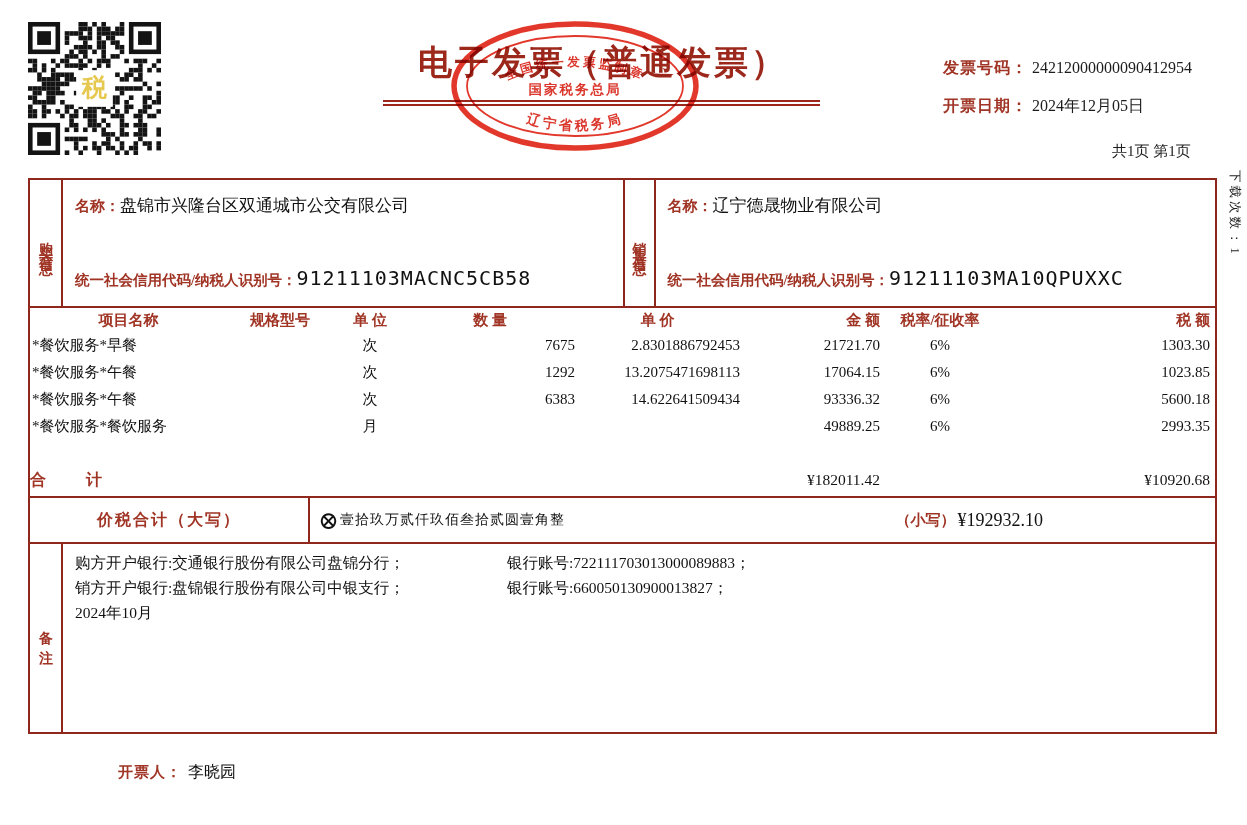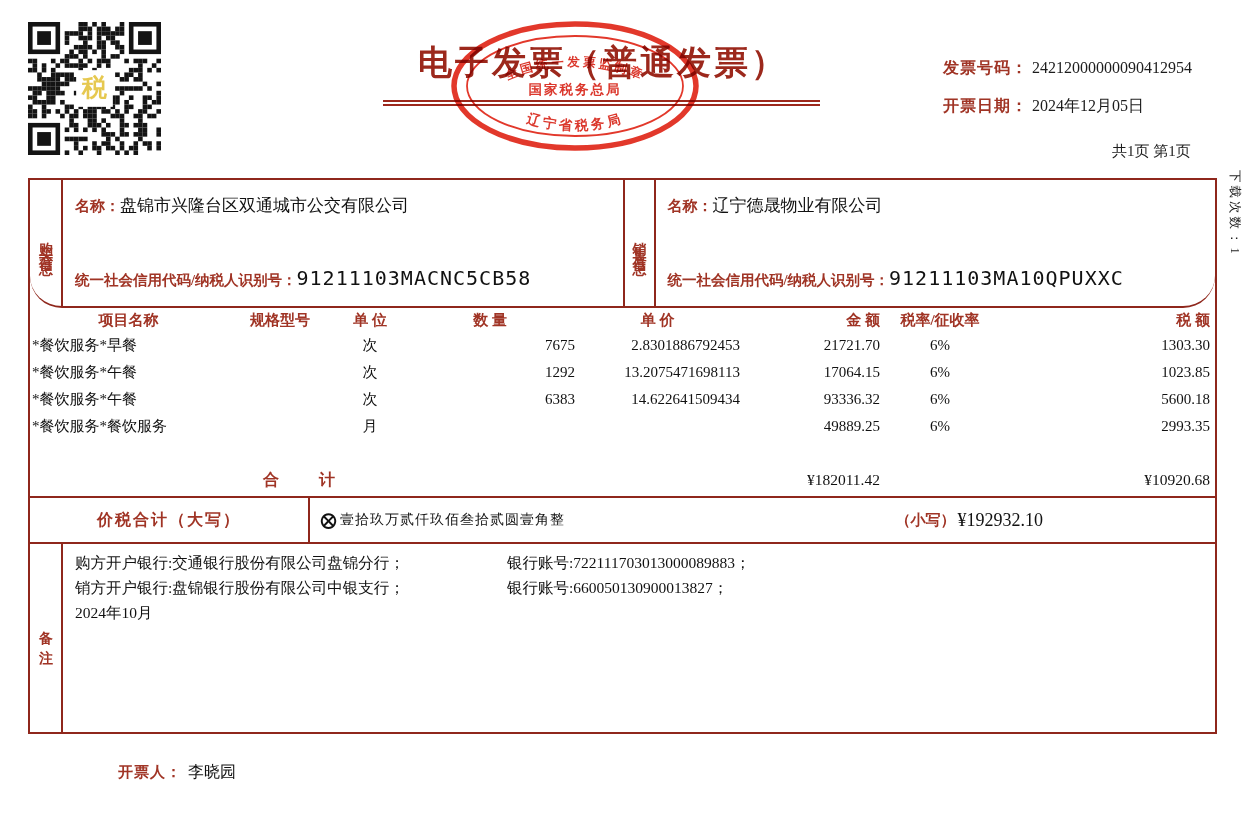--- a/index.html
+++ b/index.html
@@ -24,21 +24,21 @@
   .meta-label { color:#a03425; font-weight:bold; letter-spacing:1px; }
   .meta-value { color:#1c1c1c; margin-left:4px; }
   .page-info { position:absolute; left:1112px; top:142px; font-size:15px; color:#1c1c1c; white-space:pre; }
   .download-count { position:absolute; left:1243px; top:170px; transform:rotate(90deg);
     transform-origin:0 0; font-size:12.5px; letter-spacing:3px; color:#222; white-space:nowrap; }
 
   
   .invoice-table { position:absolute; left:28px; top:178px; width:1189px; height:556px;
     border:2px solid #8f271c; display:flex; flex-direction:column; }
 
-  .party-row { display:flex; height:128px; border-bottom:2px solid #8f271c;border-radius:32px; }
+  .party-row { display:flex; height:128px; border-bottom:2px solid #8f271c; }
   .v-label { width:33px; border-right:2px solid #8f271c; display:flex; align-items:center;
     justify-content:center; flex-shrink:0; }
   .v-label span { writing-mode:vertical-rl; text-orientation:upright; letter-spacing:5px;
     font-size:14px; color:#a03425; font-weight:bold; }
   .seller-sep { border-left:2px solid #8f271c; }
   .party-cell { flex:1; padding:14px 8px 16px 12px; display:flex; flex-direction:column;
     justify-content:space-between; min-width:0; }
   .name-line { font-size:15px; white-space:nowrap; }
   .name-line .val { font-size:17px; color:#111; }
   .taxid-line { font-size:14.5px; white-space:nowrap; }
@@ -50,21 +50,21 @@
   .igrid { display:grid; grid-template-columns:195px 110px 70px 170px 165px 140px 120px 1fr;
     align-items:baseline; }
   .igrid .c-name { padding-left:2px; }
   .igrid .c-center { text-align:center; }
   .igrid .c-right { text-align:right; }
   .igrid .c-tax { text-align:right; padding-right:5px; }
   .items-header { height:25px; font-size:15px; font-weight:bold; color:#a03425; white-space:pre; }
   .items-header .c-name { text-align:center; }
   .item-row { height:27px; font-size:15px; color:#111; white-space:pre; }
   .total-row { position:absolute; left:0; right:0; bottom:5px; font-size:15.5px; color:#111; }
-  .total-label { grid-column:1 / span 2; text-align:right; color:#a03425; font-weight:bold;
+  .total-label { grid-column:1 / span 2; text-align:left; color:#a03425; font-weight:bold;
     font-size:16px; white-space:pre; }
   .total-amount { grid-column:6; }
   .total-tax { grid-column:8; }
 
   .summary-row { display:flex; height:46px; border-bottom:2px solid #8f271c; align-items:stretch; }
   .summary-label { width:280px; border-right:2px solid #8f271c; display:flex; align-items:center;
     justify-content:center; color:#a03425; font-weight:bold; font-size:16px; letter-spacing:2px;
     flex-shrink:0; }
   .summary-content { flex:1; display:flex; align-items:center; padding-left:8px; min-width:0; }
   .circle-x { font-size:25px; line-height:1; color:#111; margin-right:1px; }

